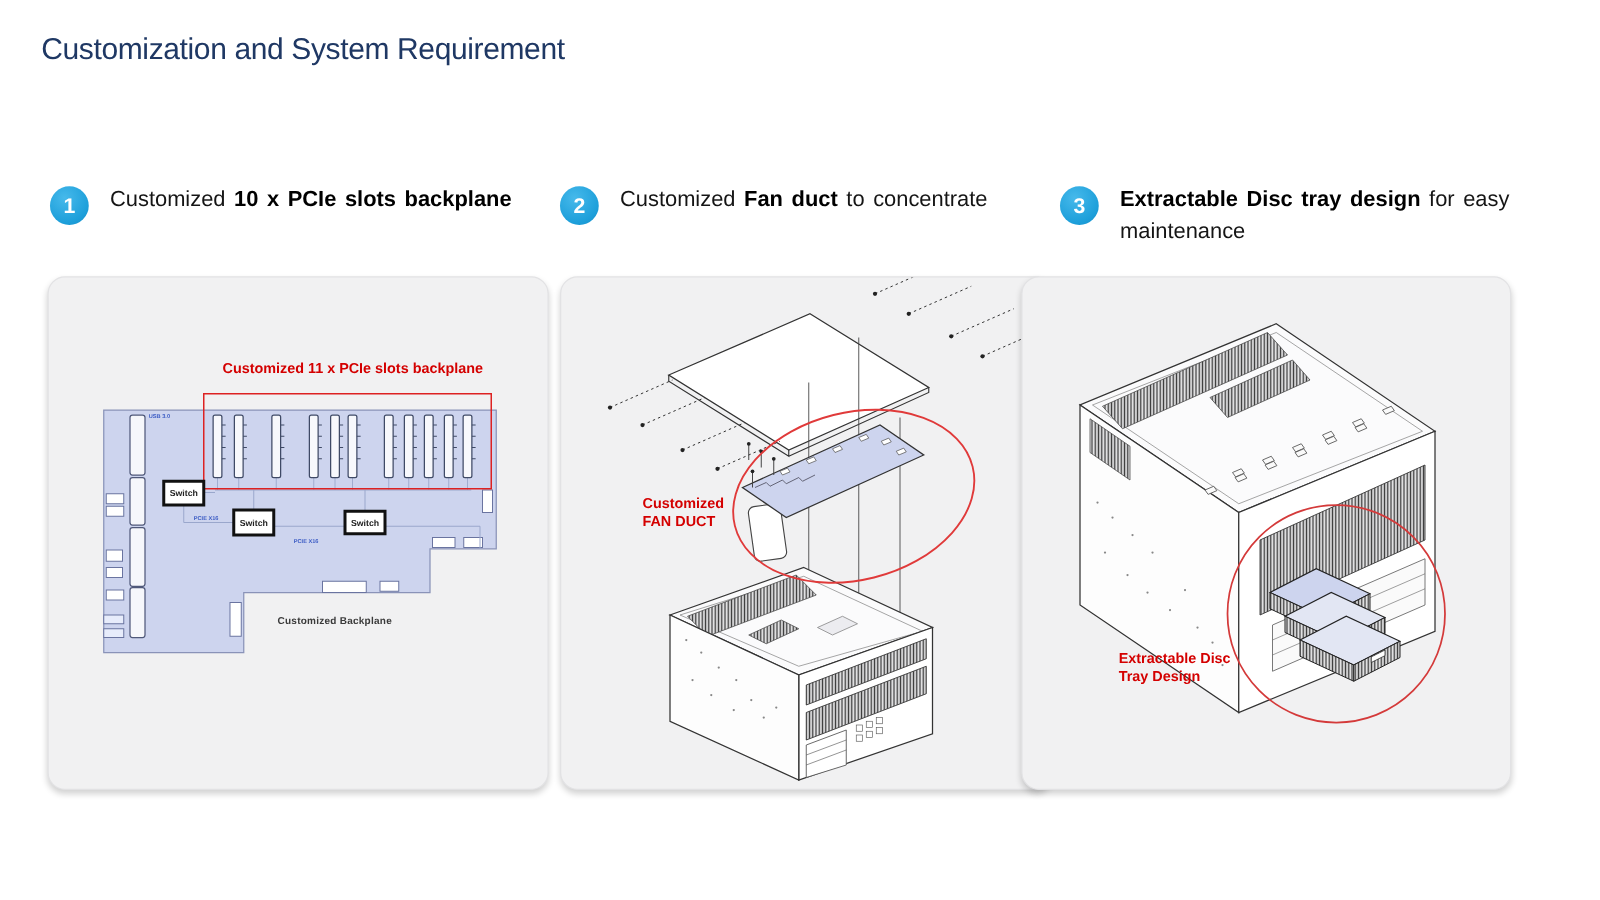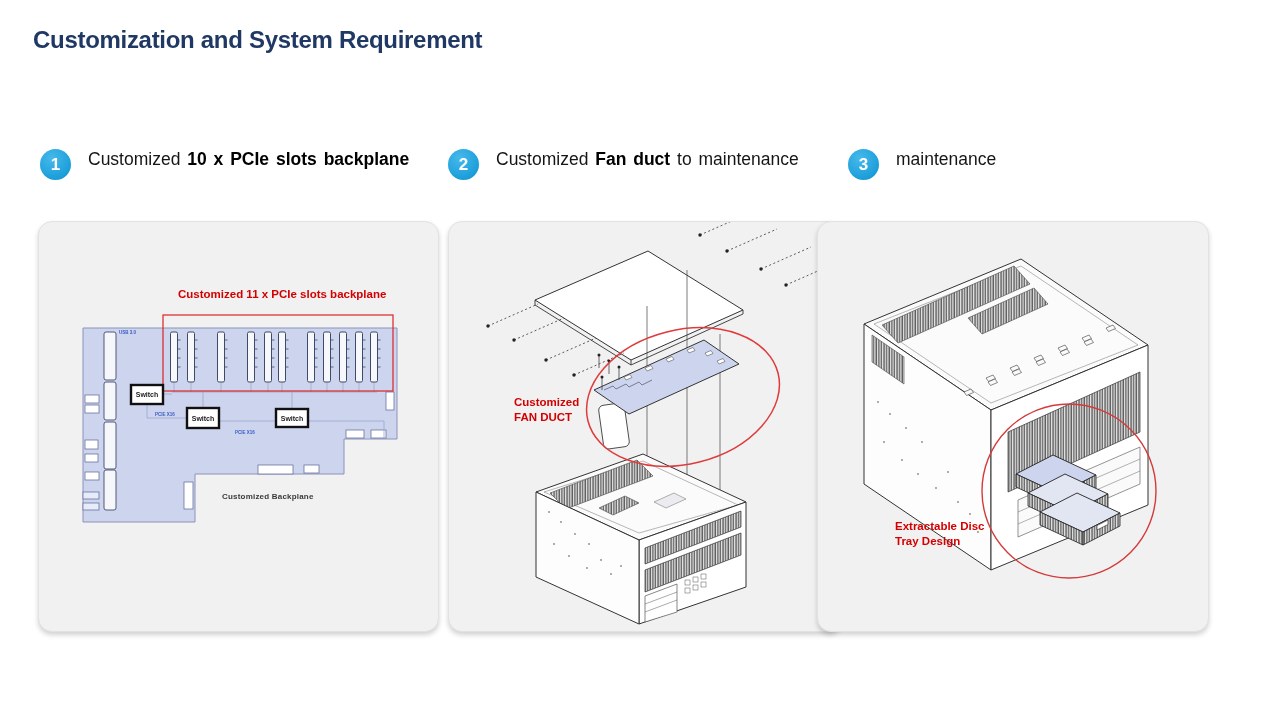--- a/index.html
+++ b/index.html
@@ -1,18 +1,18 @@
 <!DOCTYPE html>
 <html><head>
 <meta charset="utf-8">
 <style>
   html,body{margin:0;padding:0;}
   body{width:1280px;height:720px;background:#fff;position:relative;overflow:hidden;
        font-family:"Liberation Sans",sans-serif;}
-  .title{position:absolute;left:33px;top:26px;margin:0;font-size:24px;font-weight:700;
+  .title{position:absolute;left:33px;top:26px;margin:0;font-size:24px;font-weight:400;
          color:#1F3864;letter-spacing:-0.3px;}
   .item{position:absolute;display:flex;gap:17px;}
   #item1{left:40px;top:147px;width:402px}
   #item2{left:448px;top:147px;width:365px}
   #item3{left:848px;top:147px;width:375px}
   .badge{width:31px;height:31px;border-radius:50%;flex:0 0 31px;margin-top:2px;
          background:radial-gradient(circle at 38% 30%,#46b9eb,#1d9fda 68%,#168cc6);
          color:#fff;font-size:17px;font-weight:700;display:flex;align-items:center;justify-content:center;}
   .itext{font-size:17.5px;line-height:25px;color:#151515;word-spacing:2px;}
   .itext b{font-weight:700;color:#000;}
@@ -45,26 +45,27 @@
 
 <div class="item" id="item1">
   <div class="badge">1</div>
   <div class="itext">
     <div><span>Customized </span><b>10 x PCIe slots backplane</b><span></span></div>
   </div>
 </div>
 <div class="item" id="item2">
   <div class="badge">2</div>
   <div class="itext">
-    <div><span>Customized </span><b>Fan duct</b><span> to maintenance</span></div>
+    <div><span>Customized </span><b>Fan duct</b><span> to concentrate</span></div>
   </div>
 </div>
 <div class="item" id="item3">
   <div class="badge">3</div>
   <div class="itext">
+    <div><span></span><b>Extractable Disc tray design</b><span> for easy</span></div>
     <div>maintenance</div>
   </div>
 </div>
 
 <div class="panel" id="panel1">
 <svg viewBox="0 0 399 409">
 
   <path d="M44,106 L358,106 L358,217 L305,217 L305,252 L156,252 L156,300 L44,300 Z" fill="#cdd4ee" stroke="#8a93b8" stroke-width="1"></path>
 
   <g fill="#f6f7fb" stroke="#50597a" stroke-width="1">

